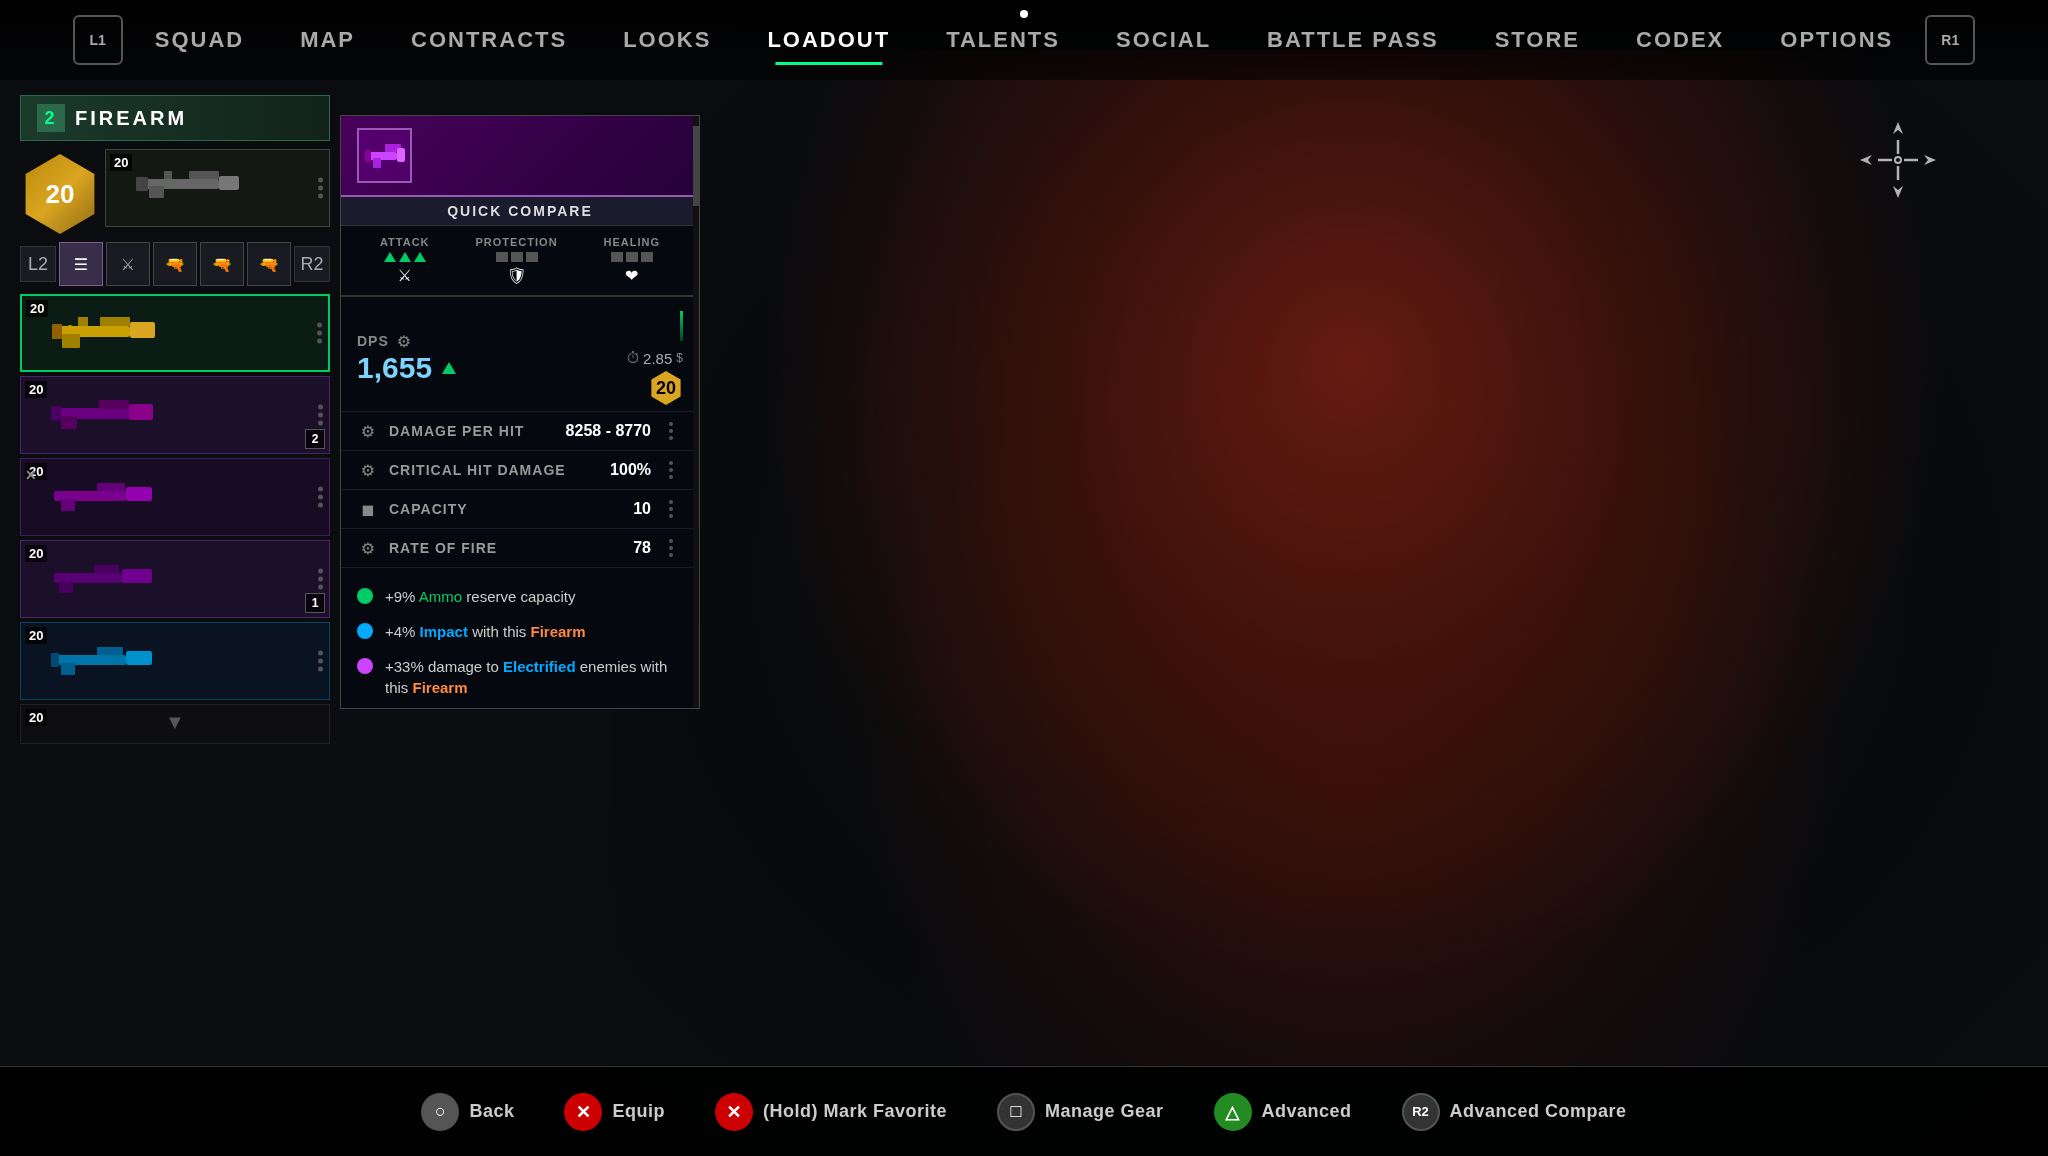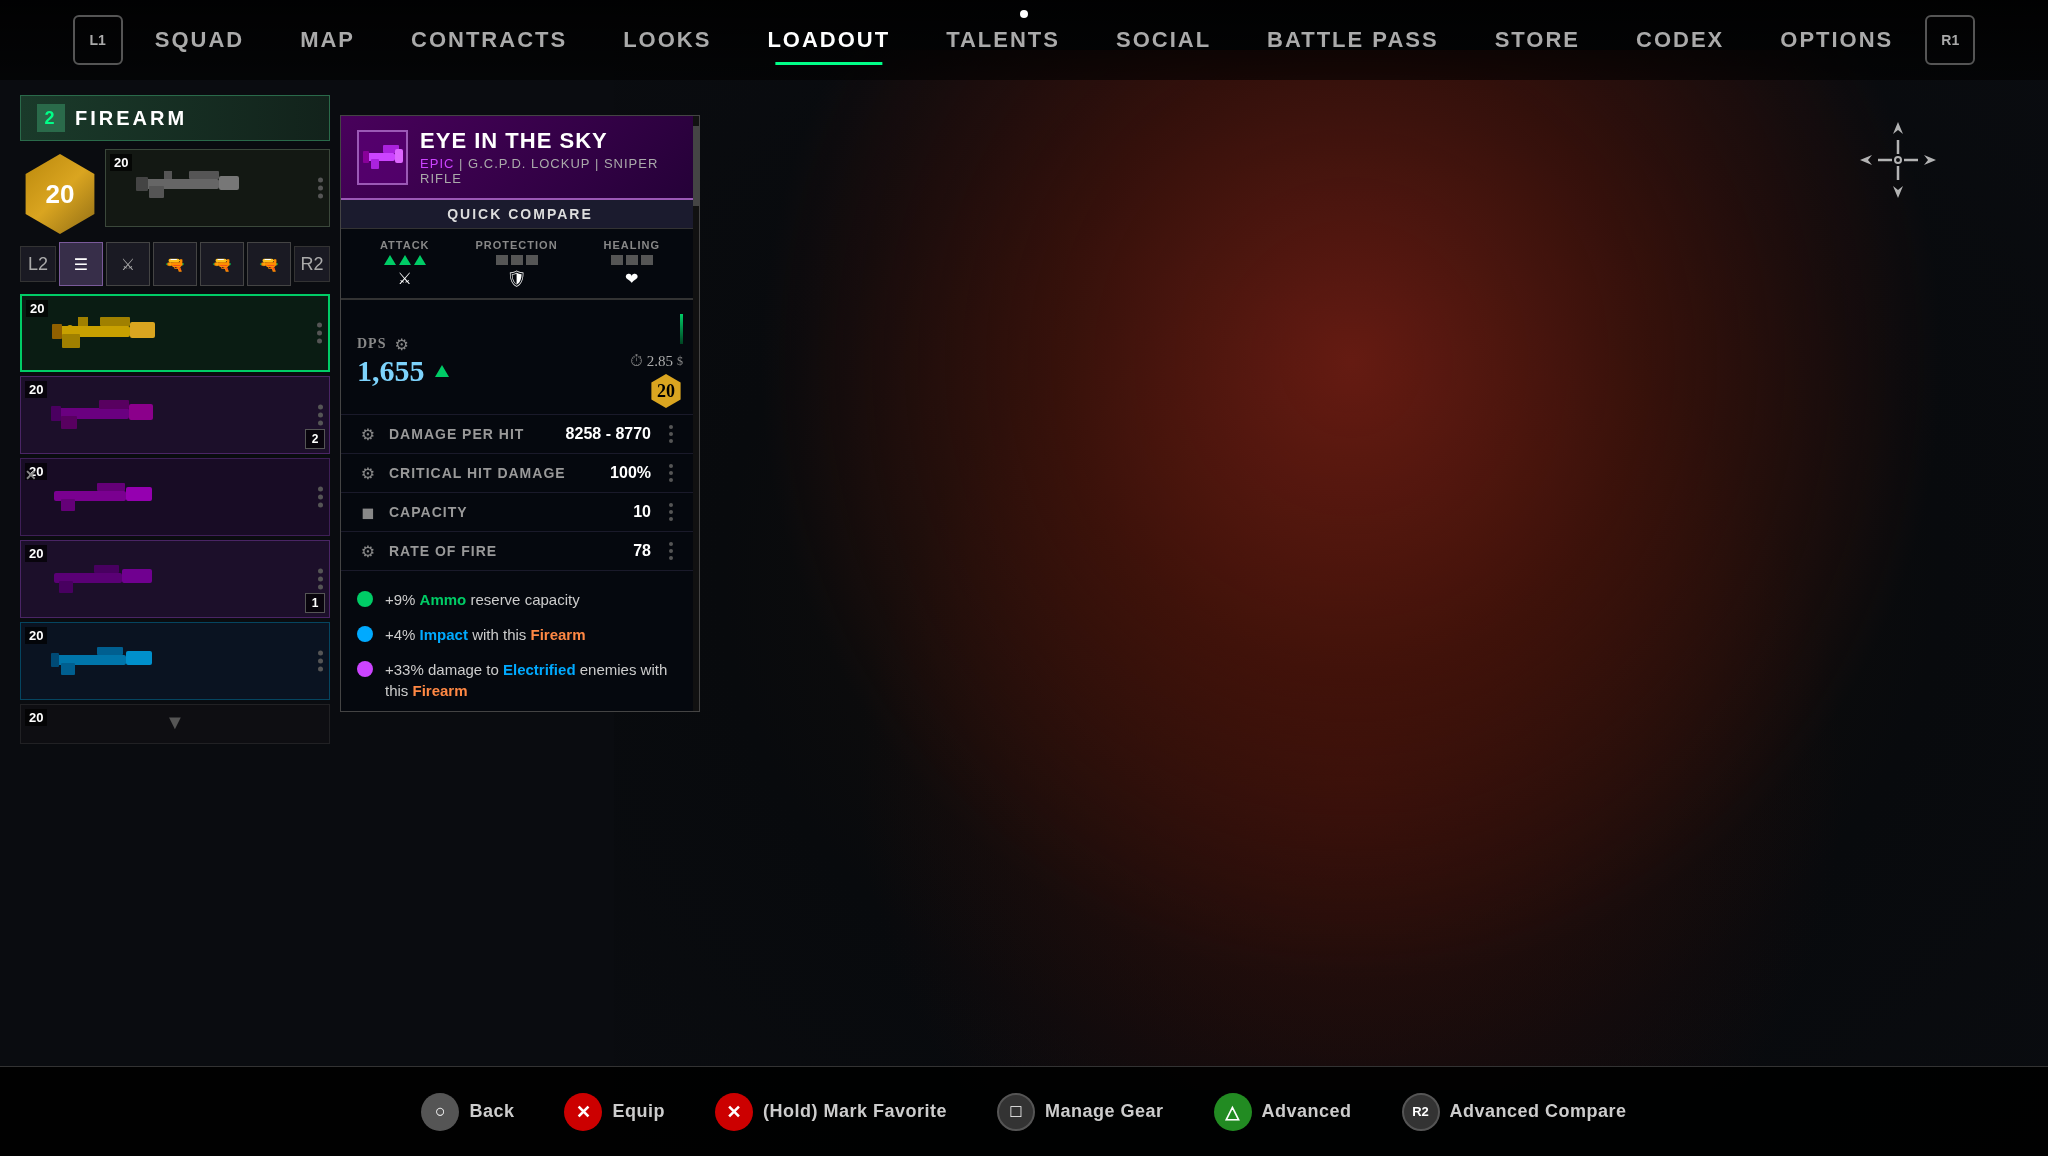--- a/index.html
+++ b/index.html
@@ -396,21 +396,20 @@
     .stats-section {
       padding: 8px 0;
     }
 
     .dps-row {
       display: flex;
       align-items: center;
       padding: 6px 16px;
       border-bottom: 1px solid #1a1a2a;
       position: relative;
-      font-family: Liberation Serif, serif;
     }
 
     .dps-up-arrow {
       width: 0;
       height: 0;
       border-left: 7px solid transparent;
       border-right: 7px solid transparent;
       border-bottom: 12px solid #00cc66;
       margin-left: 4px;
     }
@@ -504,21 +503,21 @@
     .perk-dot.green { background: #00cc66; }
     .perk-dot.blue { background: #00aaff; }
     .perk-dot.purple { background: #cc44ff; }
 
     .perk-text {
       font-size: 15px;
       color: #ccc;
       line-height: 1.4;
     }
 
-    .perk-text .highlight-green { color: #00cc66; font-weight: 700; }
+    .perk-text .highlight-green { color: #00cc66; font-weight: 400; }
     .perk-text .highlight-blue { color: #00aaff; font-weight: 700; }
     .perk-text .highlight-orange { color: #ff8844; font-weight: 700; }
 
     
     .bottom-bar {
       position: absolute;
       bottom: 0;
       left: 0;
       right: 0;
       height: 90px;
@@ -802,30 +801,20 @@
   <div class="item-header">
     <div class="item-icon-box">
       <svg width="40" height="40" viewBox="0 0 40 40">
         <rect x="2" y="16" width="30" height="8" fill="#cc44ff" rx="2"></rect>
         <rect x="20" y="8" width="16" height="8" fill="#aa22dd" rx="1"></rect>
         <rect x="8" y="22" width="8" height="10" fill="#aa22dd" rx="1"></rect>
         <rect x="32" y="12" width="8" height="14" fill="#dd66ff" rx="2"></rect>
         <rect x="0" y="14" width="6" height="12" fill="#880099" rx="1"></rect>
       </svg>
     </div>
-    <div>
-      <div class="item-title">EYE IN THE SKY</div>
-      <div class="item-subtitle">
-        <span class="epic">EPIC</span>
-        <span> | </span>
-        <span class="location">G.C.P.D. LOCKUP</span>
-        <span> | </span>
-        <span class="type">SNIPER RIFLE</span>
-      </div>
-    </div>
   </div>
 
   <div class="quick-compare-header">QUICK COMPARE</div>
 
   <div class="compare-bars">
 
     <div class="compare-col">
       <div class="compare-label">ATTACK</div>
       <div class="compare-arrows">
         <div class="arrow-up"></div>

